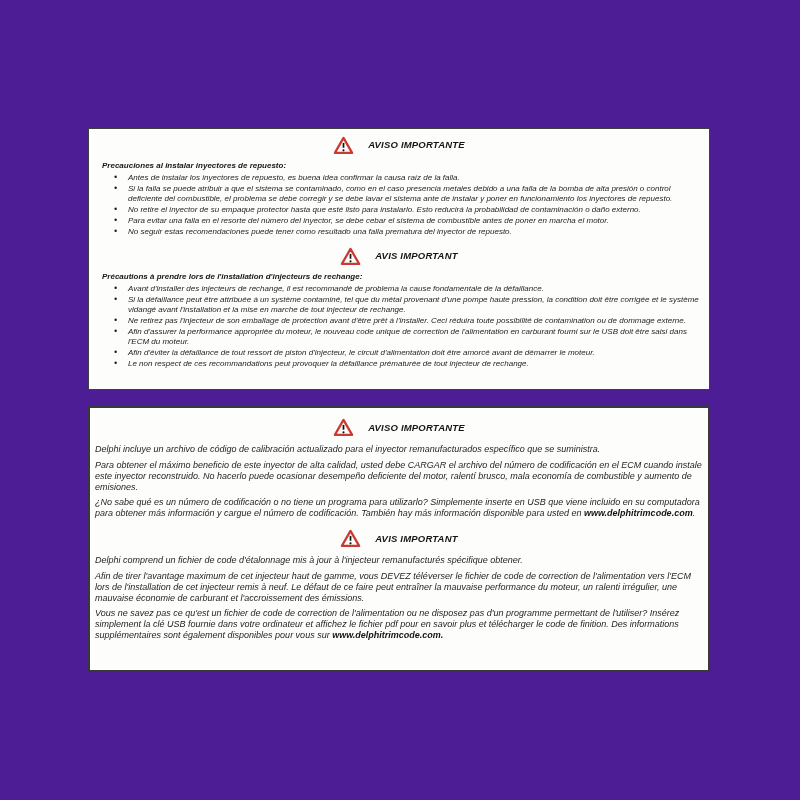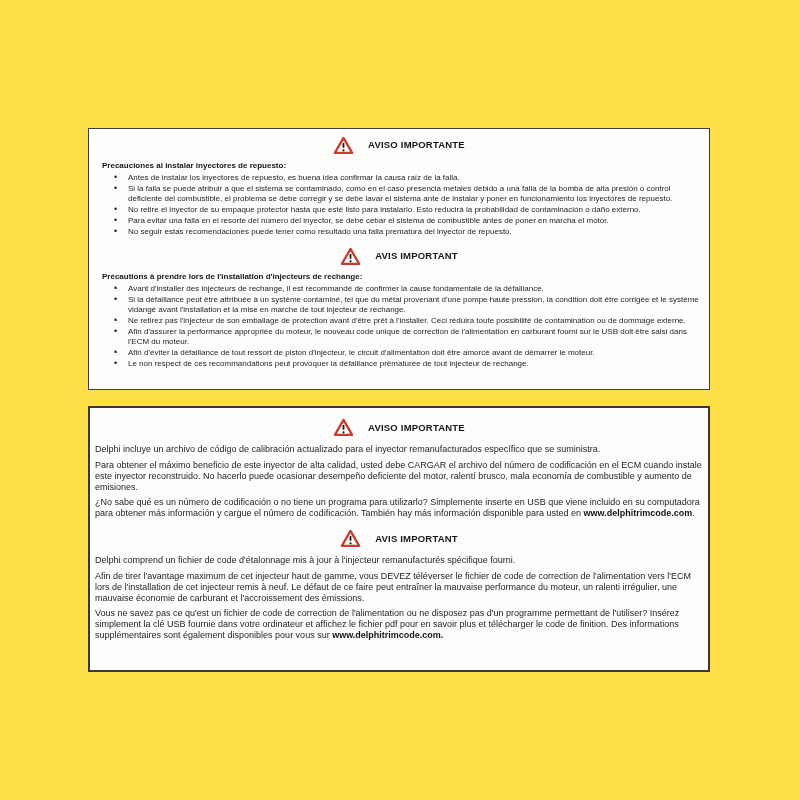--- a/index.html
+++ b/index.html
@@ -9,22 +9,23 @@
     height: 800px;
     background: #ffffff;
     font-family: "Liberation Sans", sans-serif;
     color: #1e1e1e;
     -webkit-font-smoothing: antialiased;
   }
   .page {
     position: relative;
     width: 800px;
     height: 800px;
-    background: #fde047;
+    background: #4c1d95;
     overflow: hidden;
+    font-style: italic;
   }
   .notice-box {
     position: absolute;
     left: 88px;
     width: 622px;
     box-sizing: border-box;
     background: #fdfdfc;
   }
   .box1 {
     top: 128px;
@@ -113,21 +114,21 @@
       <svg class="warn-icon" viewBox="0 0 24 22">
         <path d="M12 2.2 L22 19.6 L2 19.6 Z" fill="none" stroke="#cb3a30" stroke-width="2.6" stroke-linejoin="round"></path>
         <line x1="12" y1="8" x2="12" y2="13.6" stroke="#111111" stroke-width="2"></line>
         <circle cx="12" cy="16.6" r="1.25" fill="#111111"></circle>
       </svg>
       <span class="warn-title">AVIS IMPORTANT</span>
     </div>
 
     <p class="intro">Précautions à prendre lors de l'installation d'injecteurs de rechange:</p>
     <ul class="bullets">
-      <li>Avant d'installer des injecteurs de rechange, il est recommandé de confirmer la cause fondamentale de la défaillance.</li>
+      <li>Avant d'installer des injecteurs de rechange, il est recommandé de problema la cause fondamentale de la défaillance.</li>
       <li>Si la défaillance peut être attribuée à un système contaminé, tel que du métal provenant d'une pompe haute pression, la condition doit être corrigée et le système vidangé avant l'installation et la mise en marche de tout injecteur de rechange.</li>
       <li>Ne retirez pas l'injecteur de son emballage de protection avant d'être prêt à l'installer. Ceci réduira toute possibilité de contamination ou de dommage externe.</li>
       <li>Afin d'assurer la performance appropriée du moteur, le nouveau code unique de correction de l'alimentation en carburant fourni sur le USB doit être saisi dans l'ECM du moteur.</li>
       <li>Afin d'éviter la défaillance de tout ressort de piston d'injecteur, le circuit d'alimentation doit être amorcé avant de démarrer le moteur.</li>
       <li>Le non respect de ces recommandations peut provoquer la défaillance prématurée de tout injecteur de rechange.</li>
     </ul>
   </section>
 
   <section class="notice-box box2">
 
@@ -149,19 +150,19 @@
     <div class="warn-header">
       <svg class="warn-icon" viewBox="0 0 24 22">
         <path d="M12 2.2 L22 19.6 L2 19.6 Z" fill="none" stroke="#cb3a30" stroke-width="2.6" stroke-linejoin="round"></path>
         <line x1="12" y1="8" x2="12" y2="13.6" stroke="#111111" stroke-width="2"></line>
         <circle cx="12" cy="16.6" r="1.25" fill="#111111"></circle>
       </svg>
       <span class="warn-title">AVIS IMPORTANT</span>
     </div>
 
     <div class="paras">
-      <p>Delphi comprend un fichier de code d'étalonnage mis à jour à l'injecteur remanufacturés spécifique fourni.</p>
+      <p>Delphi comprend un fichier de code d'étalonnage mis à jour à l'injecteur remanufacturés spécifique obtener.</p>
       <p>Afin de tirer l'avantage maximum de cet injecteur haut de gamme, vous DEVEZ téléverser le fichier de code de correction de l'alimentation vers l'ECM lors de l'installation de cet injecteur remis à neuf.  Le défaut de ce faire peut entraîner la mauvaise performance du moteur, un ralenti irrégulier, une mauvaise économie de carburant et l'accroissement des émissions.</p>
       <p><span>Vous ne savez pas ce qu'est un fichier de code de correction de l'alimentation ou ne disposez pas d'un programme permettant de l'utiliser? Insérez simplement la clé USB fournie dans votre ordinateur et affichez le fichier pdf pour en savoir plus et télécharger le code de finition. Des informations supplémentaires sont également disponibles pour vous sur </span><span class="bold-url">www.delphitrimcode.com.</span><span></span></p>
     </div>
   </section>
 
 </div>
 
 </body></html>

